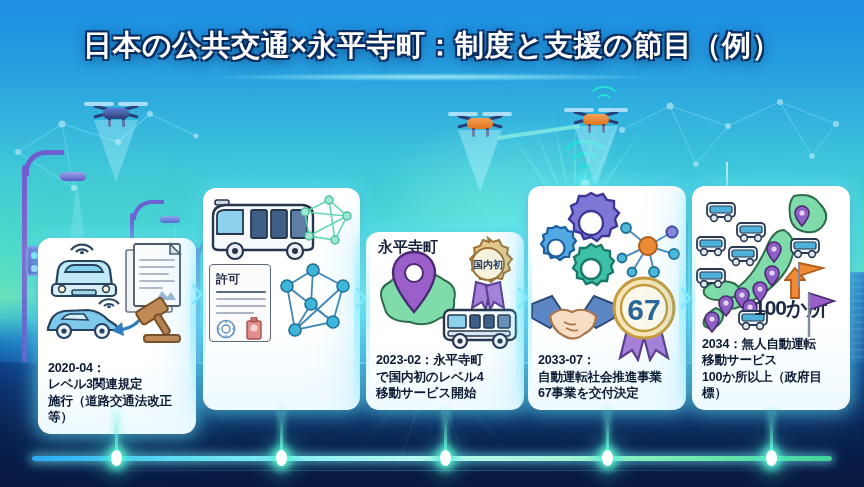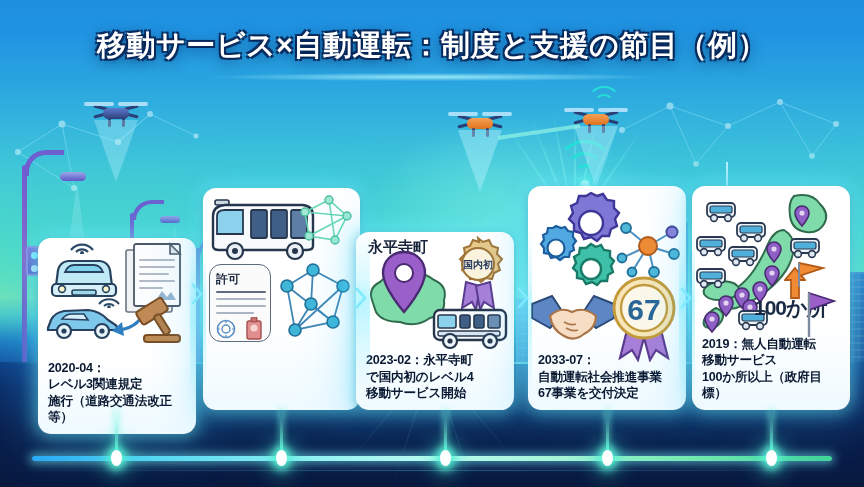--- a/index.html
+++ b/index.html
@@ -166,21 +166,21 @@
   }
   .tl-node{
     position:absolute; top:450px; width:11px; height:16px; border-radius:50%;
     background:#ffffff; box-shadow:0 0 9px 4px rgba(90,245,215,.95), 0 0 20px 9px rgba(70,230,210,.45);
   }
   .tl-stem{
     position:absolute; width:3px; background:linear-gradient(180deg,rgba(120,245,225,.15),rgba(110,245,220,.95));
     box-shadow:0 0 6px 1px rgba(110,245,220,.6);
   }
   .note-doc{
-    position:absolute; background:#fbfbfb; border:1.6px solid #5e6a7d; border-radius:12px;
+    position:absolute; background:#fbfbfb; border:1.6px solid #5e6a7d; border-radius:4px;
   }
   .note-doc .ln{ position:absolute; height:2px; background:#aab4c2; border-radius:1px; }
 </style>
 </head>
 <body>
 
 <div id="stage">
 
   <div class="sky"></div>
   <div class="sky-glow"></div>
@@ -333,21 +333,21 @@
   <div class="perspective">
     <i style="transform:rotate(62deg)"></i>
       <i style="transform:rotate(40deg)"></i>
     <i style="transform:rotate(18deg)"></i>
       <i style="transform:rotate(-18deg)"></i>
     <i style="transform:rotate(-40deg)"></i>
       <i style="transform:rotate(-62deg)"></i>
   </div>
   <div class="ground-line2"></div>
 
-  <div class="title">移動サービス×自動運転：制度と支援の節目（例）</div>
+  <div class="title">日本の公共交通×永平寺町：制度と支援の節目（例）</div>
   <div class="title-underglow"></div>
 
   <div class="cards">
 
     <div class="card" style="left:38px;top:238px;width:158px;height:196px">
       <div class="art">
 
         <svg style="position:absolute;left:8px;top:8px;width:76px;height:56px" viewBox="0 0 76 56">
           <path d="M10 40 L12 24 Q14 16 22 15 L54 15 Q62 16 64 24 L66 40 Z" fill="#bfe9f4" stroke="#27415e" stroke-width="2.2"></path>
           <path d="M19 26 Q22 19 28 19 L48 19 Q54 19 57 26 Z" fill="#7fd0ea" stroke="#27415e" stroke-width="1.8"></path>
@@ -466,21 +466,21 @@
               <circle cx="40" cy="10" r="6"></circle>
               <circle cx="70" cy="26" r="6"></circle>
             <circle cx="60" cy="62" r="6"></circle>
               <circle cx="22" cy="70" r="6"></circle>
               <circle cx="38" cy="44" r="6"></circle>
           </g>
         </svg>
       </div>
     </div>
 
-    <div class="card" style="left:356px;top:232px;width:158px;height:178px">
+    <div class="card" style="left:366px;top:232px;width:158px;height:178px">
       <div class="art">
         <div style="position:absolute;left:12px;top:6px;font-size:15px;font-weight:bold;color:#17243c">永平寺町</div>
 
         <svg style="position:absolute;left:4px;top:28px;width:96px;height:74px" viewBox="0 0 96 74">
           <path d="M12 40 Q8 28 20 22 Q30 12 46 16 Q62 10 74 20 Q88 26 84 40 Q86 54 70 58 Q56 68 40 62 Q22 62 16 52 Z" fill="#7fdba9" stroke="#2f6b4c" stroke-width="2"></path>
         </svg>
 
         <svg style="position:absolute;left:24px;top:18px;width:48px;height:66px" viewBox="0 0 48 66">
           <path d="M24 2 C12 2 3 11 3 23 C3 38 24 62 24 62 C24 62 45 38 45 23 C45 11 36 2 24 2 Z" fill="#9b5fc9" stroke="#4a2a72" stroke-width="2.4"></path>
           <circle cx="24" cy="23" r="9" fill="#ffffff" stroke="#4a2a72" stroke-width="2"></circle>
@@ -653,21 +653,21 @@
 
         <svg style="position:absolute;left:104px;top:74px;width:30px;height:28px" viewBox="0 0 30 28">
           <path d="M3 3 L27 8 L3 16 Z" fill="#f08a34" stroke="#b35b19" stroke-width="1.8"></path>
           <path d="M3 3 v24" stroke="#7d8aa0" stroke-width="2"></path>
         </svg>
         <svg style="position:absolute;left:112px;top:104px;width:34px;height:48px" viewBox="0 0 34 48">
           <path d="M5 3 L30 11 L5 20 Z" fill="#9b5fc9" stroke="#4a2a72" stroke-width="1.8"></path>
           <path d="M5 3 v44" stroke="#7d8aa0" stroke-width="2.4"></path>
         </svg>
       </div>
-      <div class="txt">2019：無人自動運転
+      <div class="txt">2034：無人自動運転
 移動サービス
 100か所以上（政府目標）</div>
     </div>
 
     <div class="sep-glow" style="left:190px;top:250px;height:140px"></div>
     <div class="sep" style="left:190px;top:282px">
       <svg viewBox="0 0 14 24" width="14" height="24">
           <path d="M3 3 L11 12 L3 21" stroke="#7fe9ff" stroke-width="2.6" fill="none" stroke-linecap="round"></path>
         </svg>
     </div>

